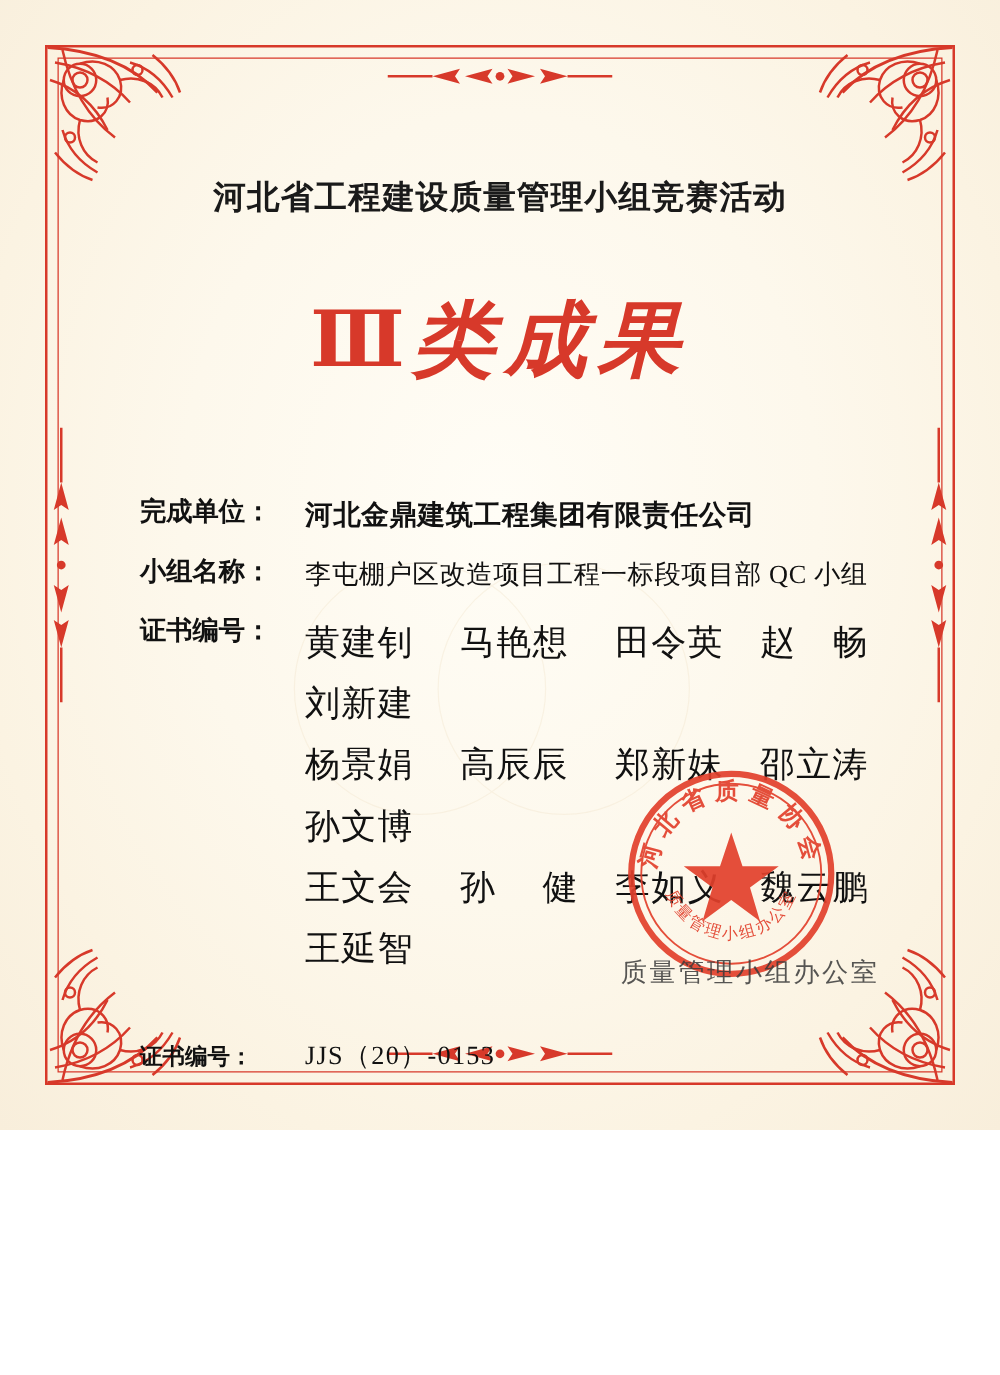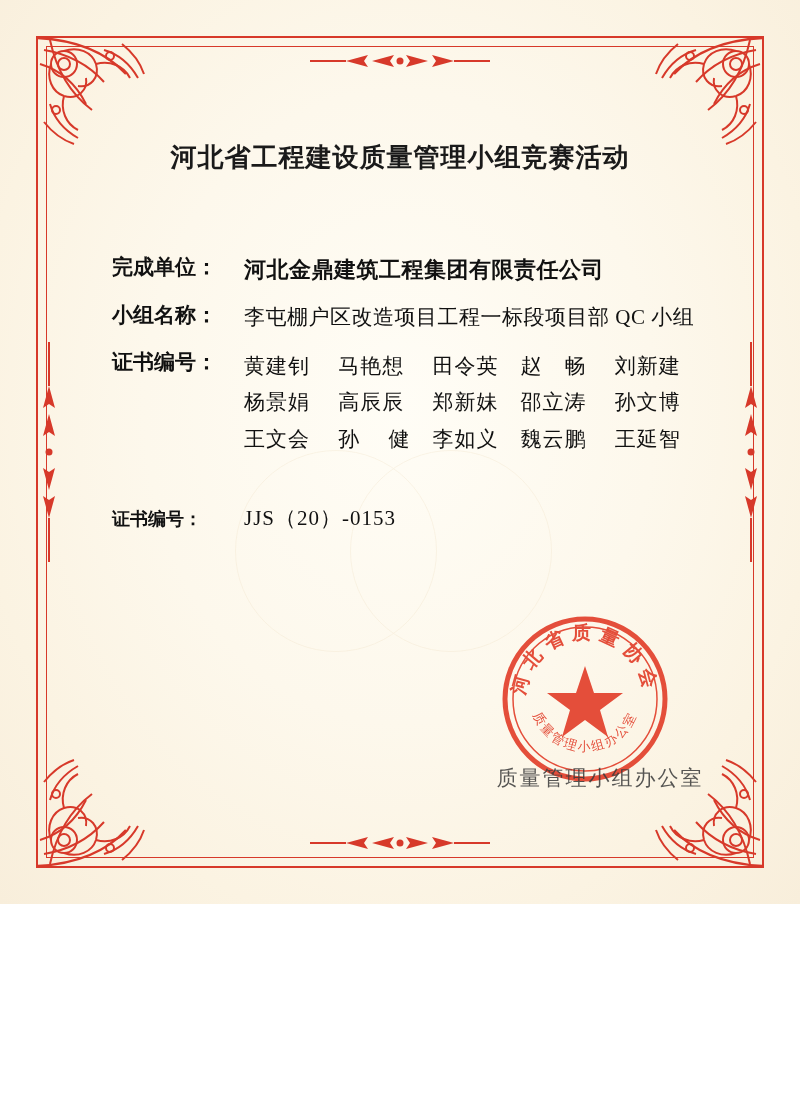--- a/index.html
+++ b/index.html
@@ -175,25 +175,24 @@
     letter-spacing: 0.5px;
     line-height: 1.55;
   }
   .field-value.bold {
     font-family: "Liberation Sans", "DejaVu Sans", sans-serif;
     font-weight: bold;
     font-size: 22px;
   }
   .members-block .member-line {
     font-family: "Liberation Serif", "DejaVu Serif", serif;
-    font-size: 21px;
+    font-size: 28px;
     color: #111;
     line-height: 1.75;
     letter-spacing: 1px;
-    text-align: right;
   }
 
   .cert-no-row {
     margin-top: 46px;
     display: flex;
     align-items: baseline;
     padding-left: 32px;
   }
   .cert-no-label {
     font-family: "Liberation Sans", "DejaVu Sans", sans-serif;
@@ -378,20 +377,24 @@
       <path d="M9 176 L15 154 L9 158 L3 154 Z"></path>
       <path d="M9 148 L15 126 L9 130 L3 126 Z"></path>
       <circle cx="9" cy="110" r="3.5"></circle>
     </svg>
   </div>
 
   <div class="content">
 
     <div class="org-title">河北省工程建设质量管理小组竞赛活动</div>
 
+    <div class="award-line">
+      <span class="award-grade">Ⅲ</span>
+      <span class="award-text">类成果</span>
+    </div>
 
 
     <div class="fields">
 
       <div class="field-row">
         <span class="field-label">完成单位：</span>
         <span class="field-value bold">河北金鼎建筑工程集团有限责任公司</span>
       </div>
 
       <div class="field-row">

